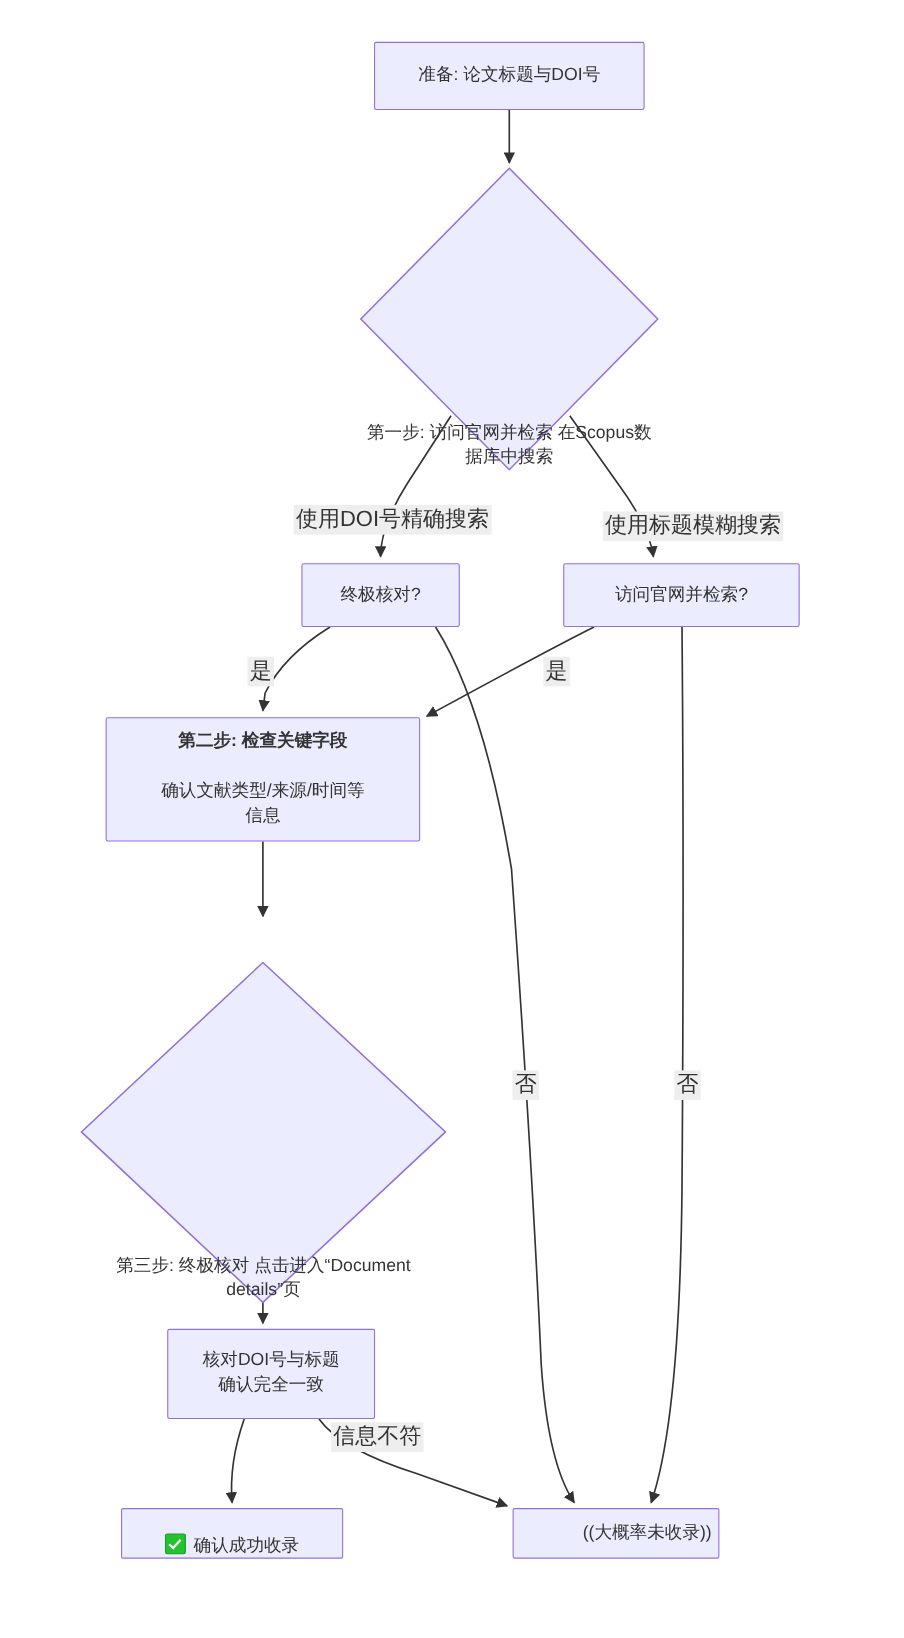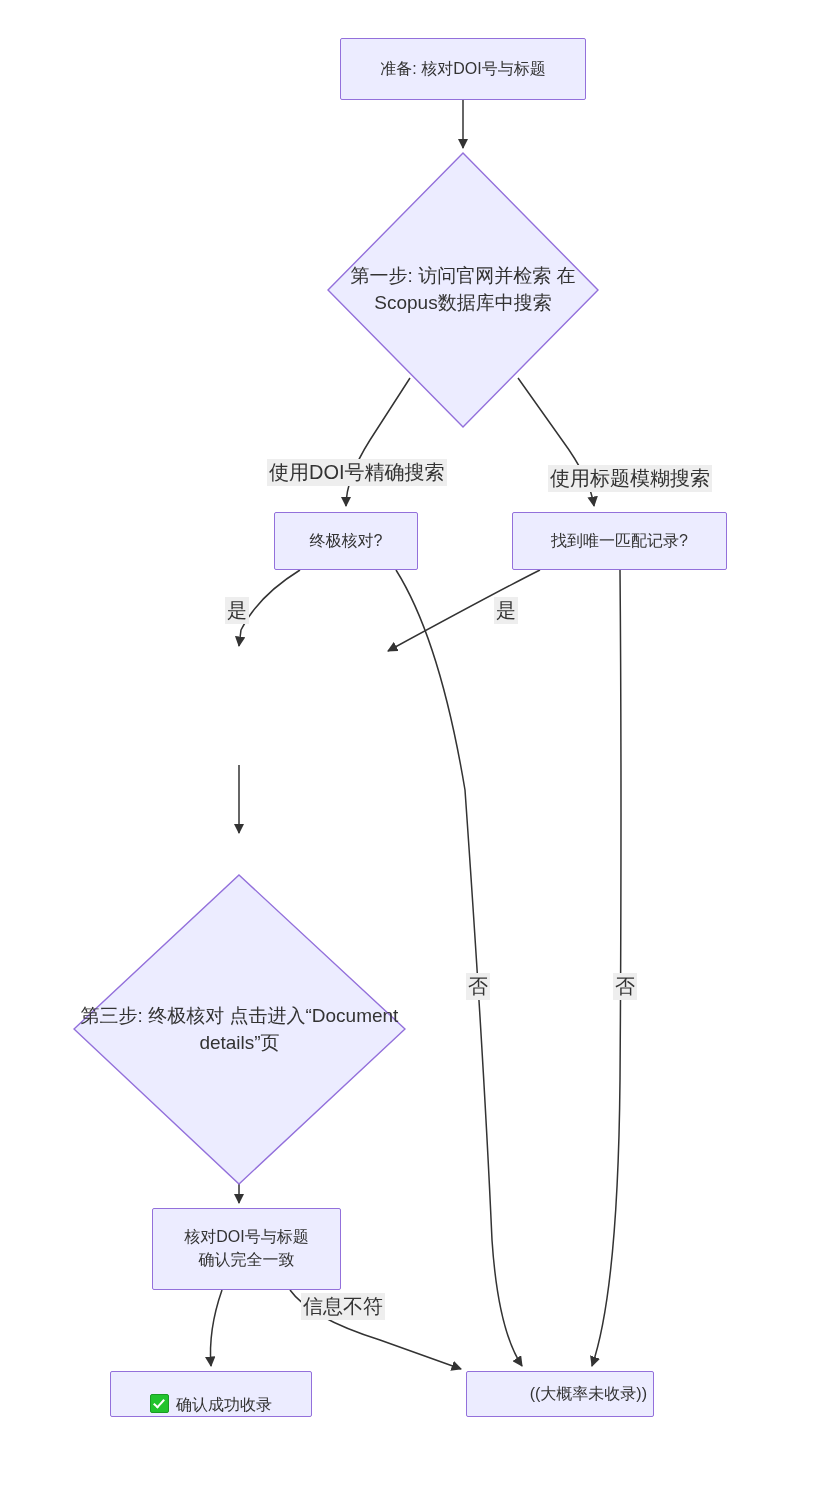--- a/index.html
+++ b/index.html
@@ -61,25 +61,25 @@
     left: 0;
     top: 0;
   }
   .diamond-text {
     position: absolute;
     left: 0;
     top: 0;
     width: 100%;
     height: 100%;
     display: flex;
-    align-items: center;
+    align-items: flex-end;
     justify-content: center;
     text-align: center;
     color: #333333;
-    font-size: 19px;
+    font-size: 16px;
     line-height: 1.42;
     z-index: 3;
     pointer-events: none;
   }
   .edge-label {
     position: absolute;
     background: #EEEEEE;
     color: #333333;
     font-size: 20px;
     line-height: 1.25;
@@ -141,43 +141,50 @@
 
       <path d="M 239,1148 L 239,1203"></path>
 
       <path d="M 222,1290 Q 208,1330 211,1366"></path>
 
       <path d="M 290,1290 Q 310,1318 380,1340 L 461,1369"></path>
     </g>
   </svg>
 
   <div class="node rect" style="left:340px; top:38px; width:246px; height:62px;">
-    <span class="node-label">准备: 核对DOI号与标题</span>
+    <span class="node-label">准备: 论文标题与DOI号</span>
   </div>
 
   <div class="diamond-wrap" style="left:327px; top:152px; width:272px; height:276px;">
     <svg width="272" height="276" viewBox="0 0 272 276" xmlns="http://www.w3.org/2000/svg">
       <polygon points="136,1 271,138 136,275 1,138" fill="#ECECFF" stroke="#9370DB" stroke-width="1.4"></polygon>
     </svg>
     <div class="diamond-text">
       <span class="node-label">
         <span class="title-line">第一步: 访问官网并检索</span>
         <span class="sub-line">在Scopus数据库中搜索</span>
       </span>
     </div>
   </div>
 
   <div class="node rect" style="left:274px; top:512px; width:144px; height:58px;">
     <span class="node-label">终极核对?</span>
   </div>
 
   <div class="node rect" style="left:512px; top:512px; width:215px; height:58px;">
-    <span class="node-label">找到唯一匹配记录?</span>
-  </div>
-
+    <span class="node-label">访问官网并检索?</span>
+  </div>
+
+  <div class="node rect" style="left:96px; top:652px; width:286px; height:113px;">
+    <span class="node-label">
+      <span class="title-line">第二步: 检查关键字段</span>
+      <span class="sub-line">确认文献类型/来源/时间等
+信息</span>
+    </span>
+  </div>
 
   <div class="diamond-wrap" style="left:73px; top:874px; width:333px; height:311px;">
     <svg width="333" height="311" viewBox="0 0 333 311" xmlns="http://www.w3.org/2000/svg">
       <polygon points="166,1 332,155 166,310 1,155" fill="#ECECFF" stroke="#9370DB" stroke-width="1.4"></polygon>
     </svg>
     <div class="diamond-text">
       <span class="node-label">
         <span class="title-line">第三步: 终极核对</span>
         <span class="sub-line">点击进入“Document
 details”页</span>

